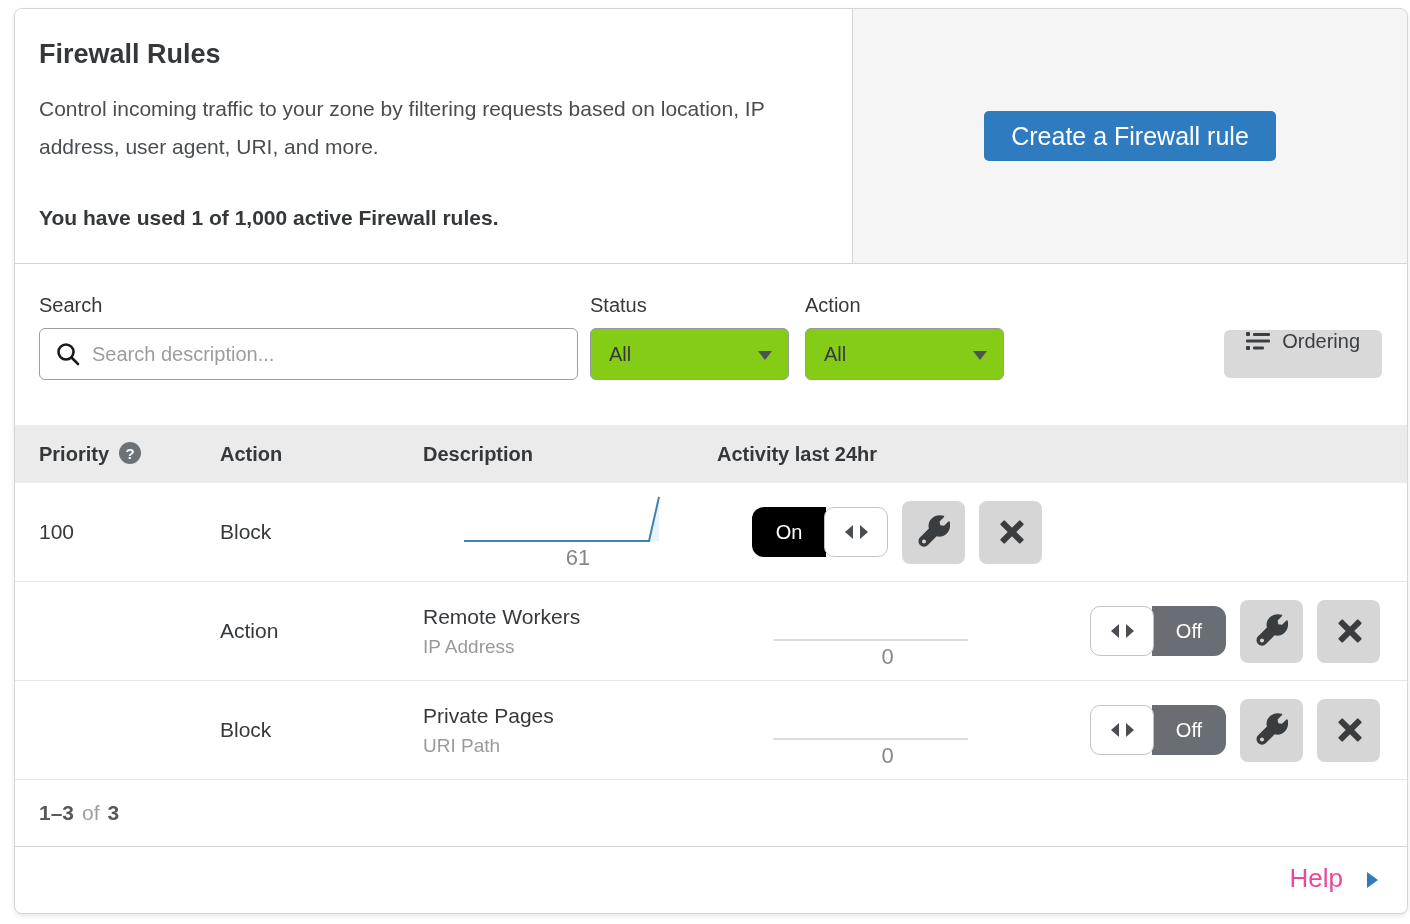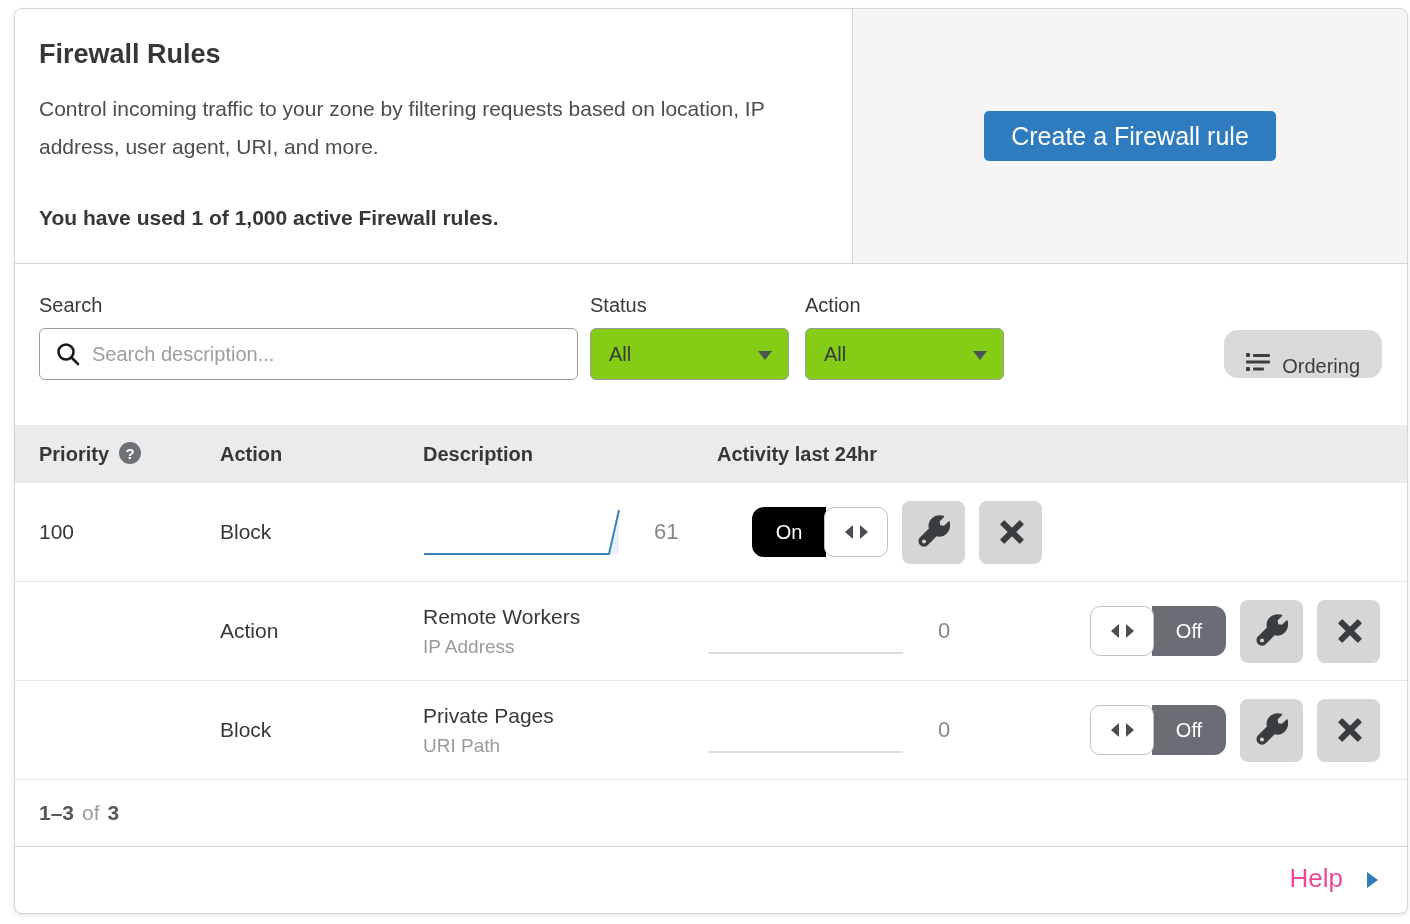--- a/index.html
+++ b/index.html
@@ -40,39 +40,39 @@
   .select {
     position: relative; height: 52px; border: 1px solid #9a9a9a; border-radius: 6px;
     display: flex; align-items: center; padding: 0 18px; font-size: 20px; color: #36393c;
     background: #84cc16; cursor: pointer;
   }
   .chevron-down { position: absolute; right: 16px; top: 22px; width: 0; height: 0;
     border-left: 7px solid transparent; border-right: 7px solid transparent;
     border-top: 9px solid #4d5256; }
   .filters .spacer { flex: 1; }
   .btn-ordering {
-    margin-top: 36px; height: 48px; padding: 0 22px; border: none; border-radius: 14px;
+    margin-top: 36px; height: 48px; padding: 0 22px; border: none; border-radius: 6px;
     background: #d9d9d9; color: #3b3e42; font-size: 20px; font-family: inherit;
-    display: flex; align-items: flex-end; gap: 12px; cursor: pointer;
+    display: flex; align-items: flex-start; gap: 12px; cursor: pointer;
   }
 
   
   .grid-row { display: grid; grid-template-columns: 181px 203px 284px 335px 1fr;
               padding-left: 24px; padding-right: 27px; align-items: center; }
   .thead { background: #ebebeb; height: 58px; font-size: 20px; font-weight: 700; color: #35383b; }
   .th-activity { padding-left: 10px; }
   .help-circle { display: inline-flex; align-items: center; justify-content: center;
     width: 22px; height: 22px; border-radius: 50%; background: #6d7276; color: #fff;
     font-size: 15px; font-weight: 700; vertical-align: 2px; margin-left: 10px; cursor: pointer; }
 
   .row { height: 99px; border-bottom: 1px solid #e6e6e6; background: #fff; }
   .cell-priority, .cell-action { font-size: 21px; color: #36393c; }
   .desc-title { font-size: 21px; color: #36393c; margin-bottom: 7px; }
   .desc-sub { font-size: 19px; color: #9a9a9a; }
-  .cell-activity { display: flex; align-items: center; }
+  .cell-activity { display: flex; align-items: center; flex-direction: column; }
   .sparkline { width: 205px; height: 52px; }
   .activity-count { font-size: 22px; color: #85878a; margin-left: 26px; }
 
   .cell-controls { display: flex; align-items: center; justify-content: flex-end; gap: 14px; }
   .toggle { position: relative; width: 136px; height: 50px; border-radius: 12px; display: flex; }
   .seg { width: 74px; height: 50px; display: flex; align-items: center; justify-content: center;
          color: #fff; font-size: 20px; }
   .seg-on  { background: #000000; border-radius: 12px 0 0 12px; }
   .seg-off { background: #686e73; border-radius: 0 12px 12px 0; }
   .knob { width: 64px; height: 50px; background: #fff; border: 1px solid #c3c3c3; border-radius: 10px;

